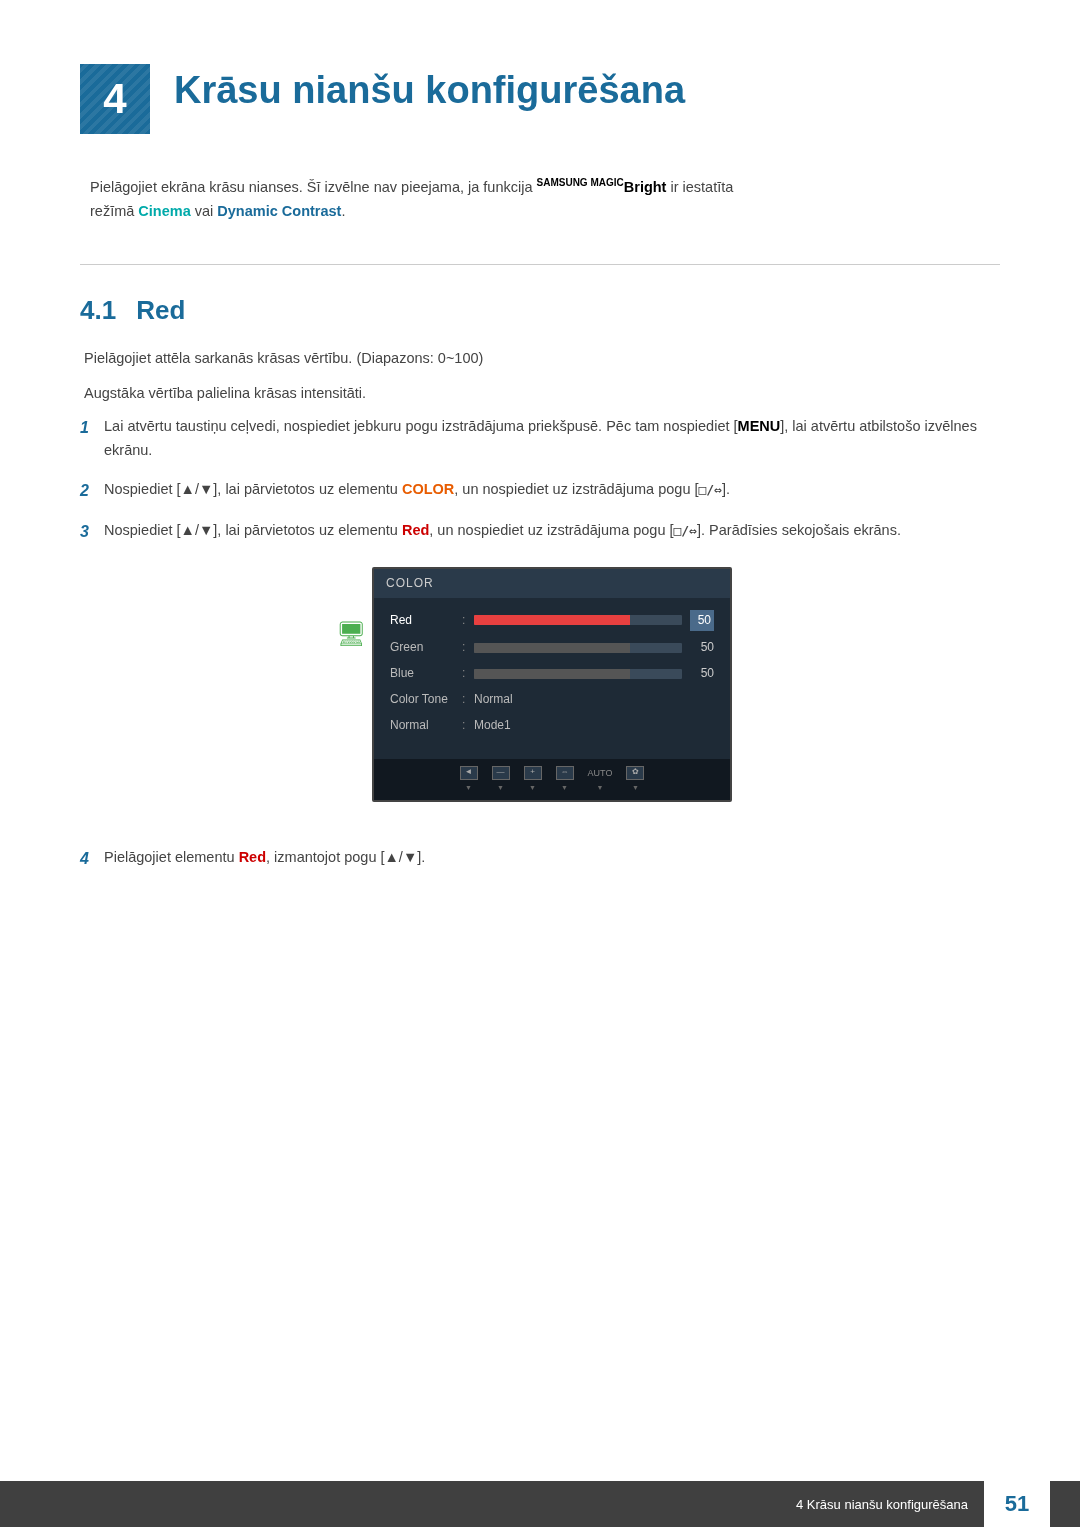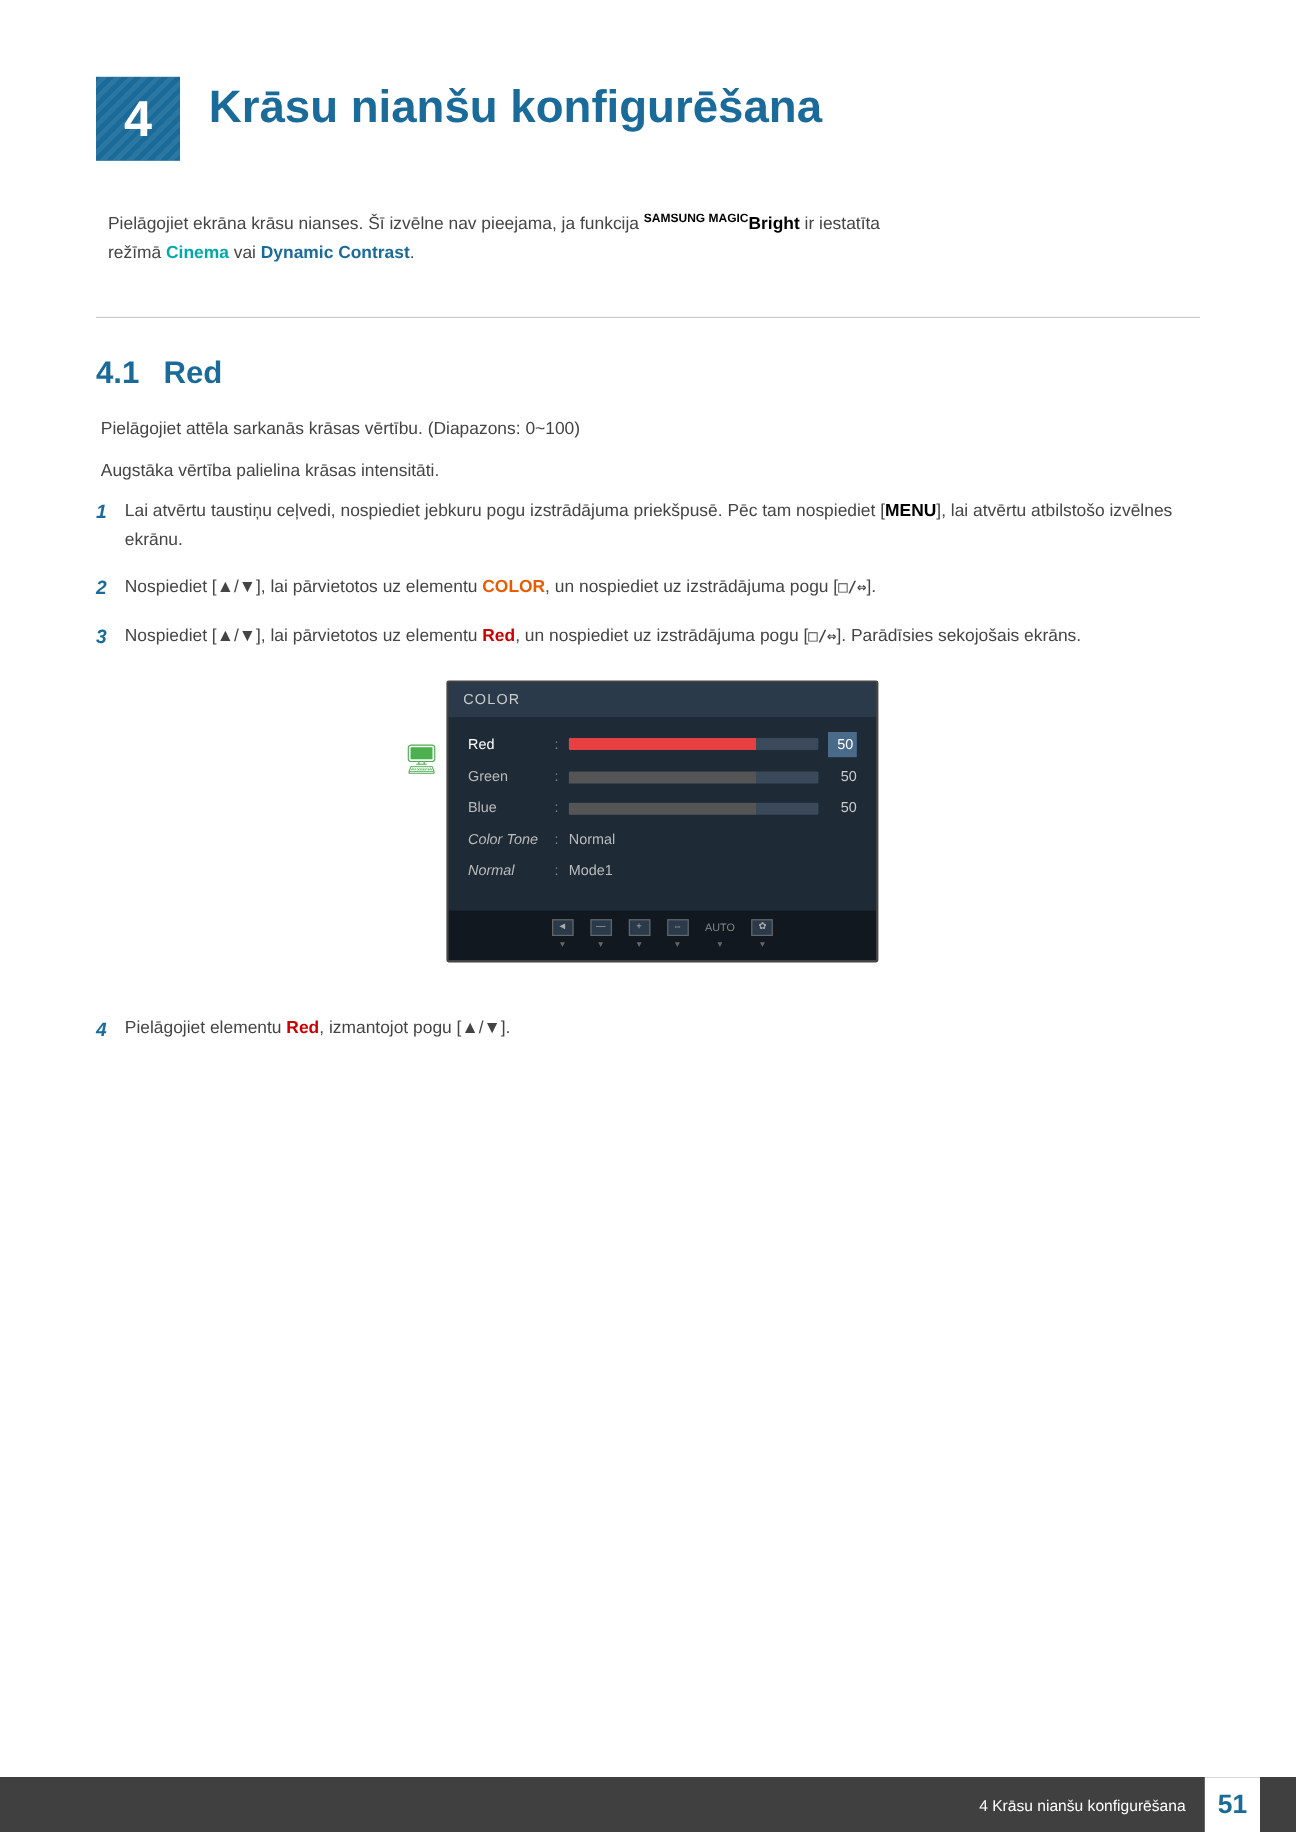--- a/index.html
+++ b/index.html
@@ -230,21 +230,20 @@
     }
     .color-text-row {
       display: flex;
       align-items: center;
       margin-bottom: 7px;
       font-size: 12px;
       color: #bbb;
     }
     .color-text-label {
       width: 72px;
-      font-style: italic;
     }
     .color-text-colon {
       width: 12px;
       color: #888;
     }
     .color-text-value {
       color: #bbb;
       font-size: 12px;
     }
 
@@ -303,21 +302,21 @@
     .footer-chapter-text {
       color: #fff;
       font-size: 13px;
       margin-right: 16px;
     }
     .footer-page-num {
       background: #fff;
       color: #1a6b9a;
       font-size: 22px;
       font-weight: bold;
-      width: 46px;
+      width: 66px;
       height: 46px;
       display: flex;
       align-items: center;
       justify-content: center;
     }
 
     
     .chapter-number-box {
       background: #1a6b9a;
       position: relative;

